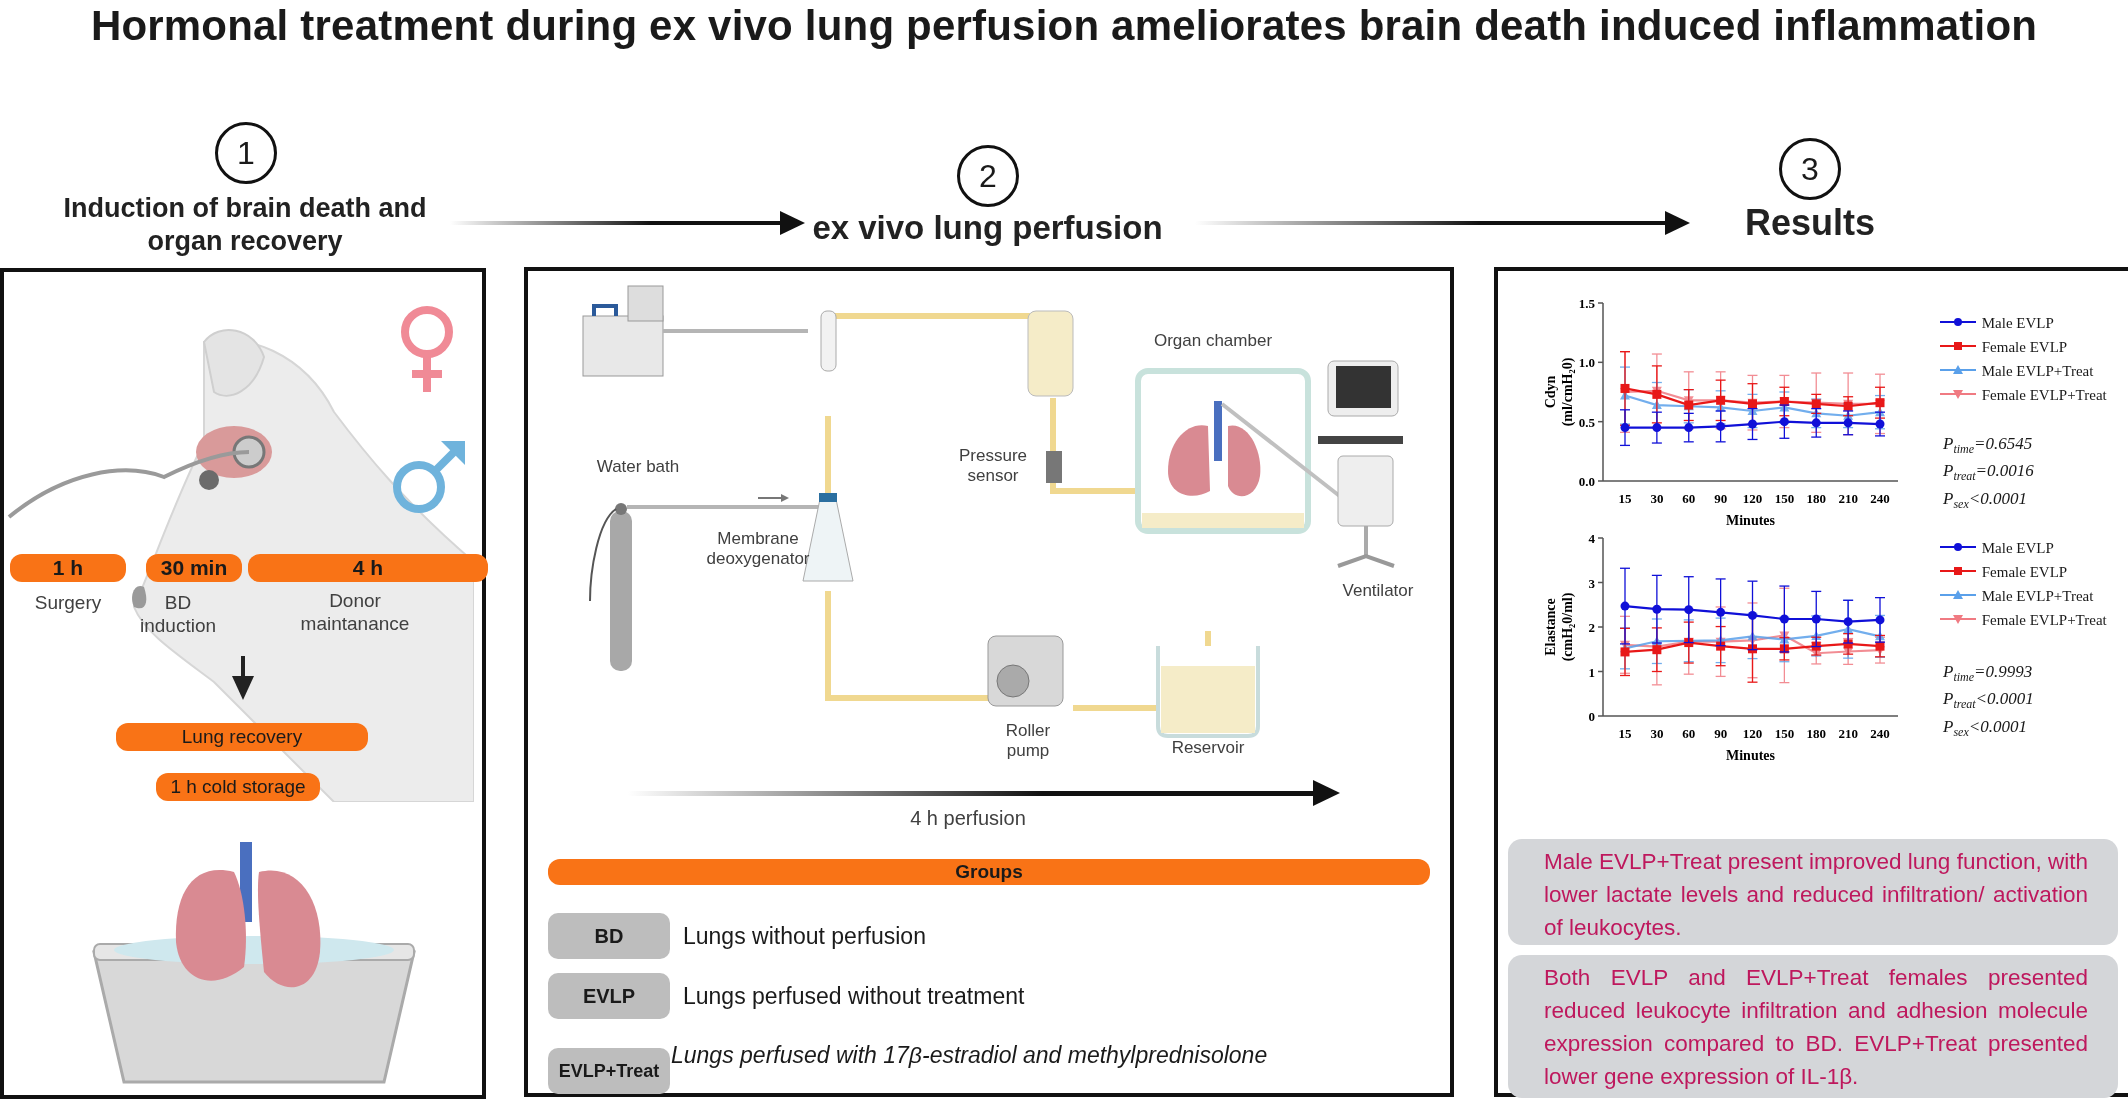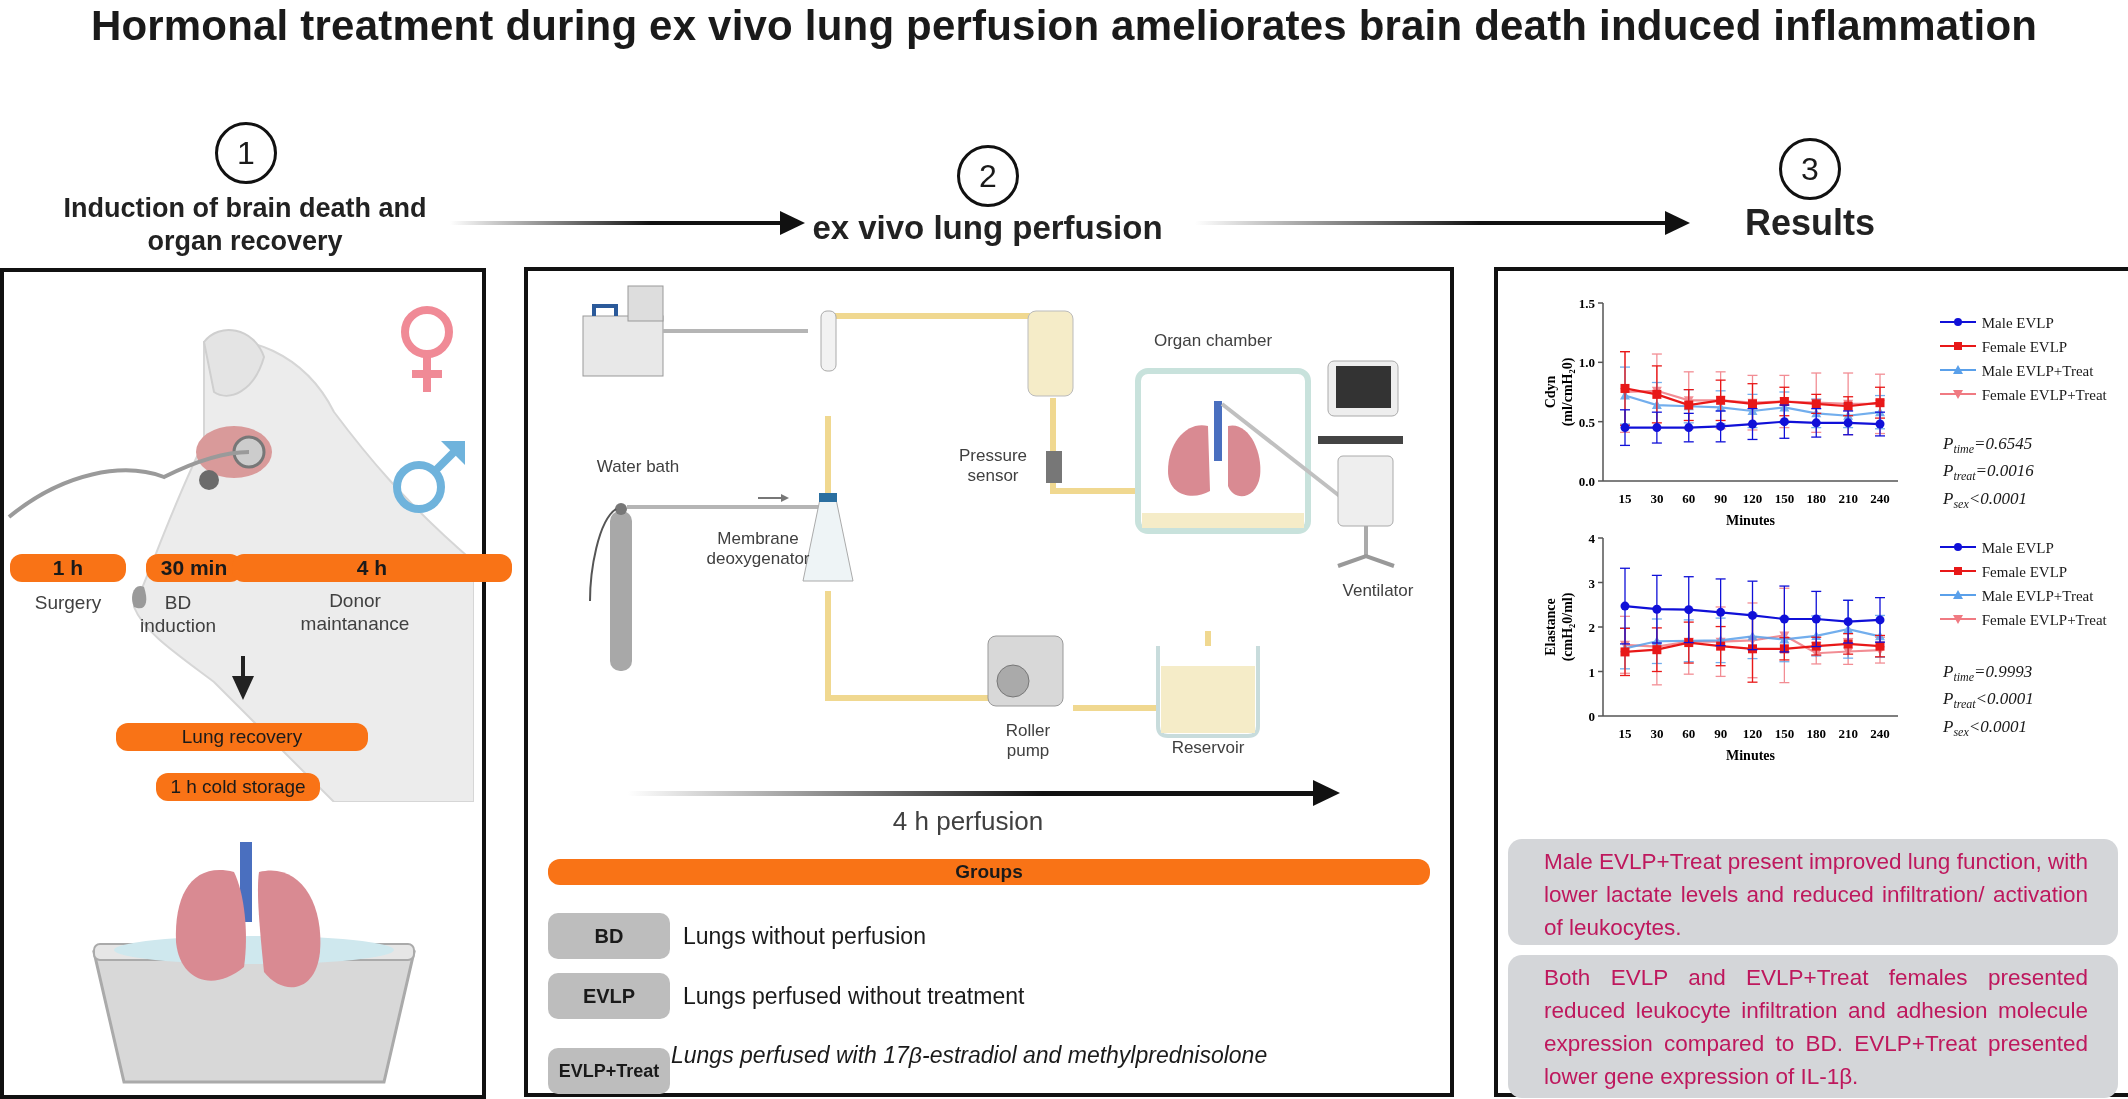--- a/index.html
+++ b/index.html
@@ -76,21 +76,21 @@
     <line x1="20" y1="72" x2="50" y2="72" stroke="#f08a96" stroke-width="8"></line>
   </svg>
   <svg class="abs" style="left:385px;top:165px;" width="80" height="80">
     <circle cx="30" cy="50" r="22" fill="none" stroke="#6fb3dc" stroke-width="8"></circle>
     <line x1="46" y1="34" x2="70" y2="10" stroke="#6fb3dc" stroke-width="8"></line>
     <polygon points="52,4 76,4 76,28" fill="#6fb3dc"></polygon>
   </svg>
 
   <div class="abs pill bold" style="left:6px;top:282px;width:116px;height:28px;line-height:28px;">1 h</div>
   <div class="abs pill bold" style="left:126px;top:282px;width:96px;height:28px;line-height:28px;margin-left:16px;">30 min</div>
-  <div class="abs pill bold" style="left:228px;top:282px;width:280px;height:28px;line-height:28px;">4 h</div>
+  <div class="abs pill bold" style="left:244px;top:282px;width:240px;height:28px;line-height:28px;">4 h</div>
 
   <div class="abs lbl" style="left:6px;top:320px;width:116px;">
     <div>Surgery</div>
   </div>
   <div class="abs lbl" style="left:126px;top:320px;width:96px;">
     <div>BD</div>
     <div>induction</div>
   </div>
   <div class="abs lbl" style="left:228px;top:318px;width:246px;">
     <div>Donor</div>
@@ -197,21 +197,21 @@
   <svg class="abs" style="left:100px;top:507px;" width="720" height="30">
     <defs>
         <linearGradient id="g3" x1="0" x2="1">
           <stop offset="0" stop-color="#fff"></stop>
           <stop offset="0.6" stop-color="#111"></stop>
         </linearGradient>
       </defs>
     <rect x="0" y="13" width="690" height="5" fill="url(#g3)"></rect>
     <polygon points="685,2 712,15 685,28" fill="#111"></polygon>
   </svg>
-  <div class="abs lbl" style="left:320px;top:535px;width:240px;font-size:26px;">4 h perfusion</div>
+  <div class="abs lbl" style="left:320px;top:535px;width:240px;font-size:20px;">4 h perfusion</div>
 
   <div class="abs pill bold" style="left:20px;top:588px;width:882px;height:26px;line-height:26px;font-size:19px;">Groups</div>
 
   <div class="abs" style="left:20px;top:642px;">
     <div class="grp-tag abs" style="left:0;top:0;">BD</div>
     <div class="grp-desc abs" style="left:135px;top:0;width:700px;">Lungs without perfusion</div>
   </div>
   <div class="abs" style="left:20px;top:702px;">
     <div class="grp-tag abs" style="left:0;top:0;">EVLP</div>
     <div class="grp-desc abs" style="left:135px;top:0;width:700px;">Lungs perfused without treatment</div>

